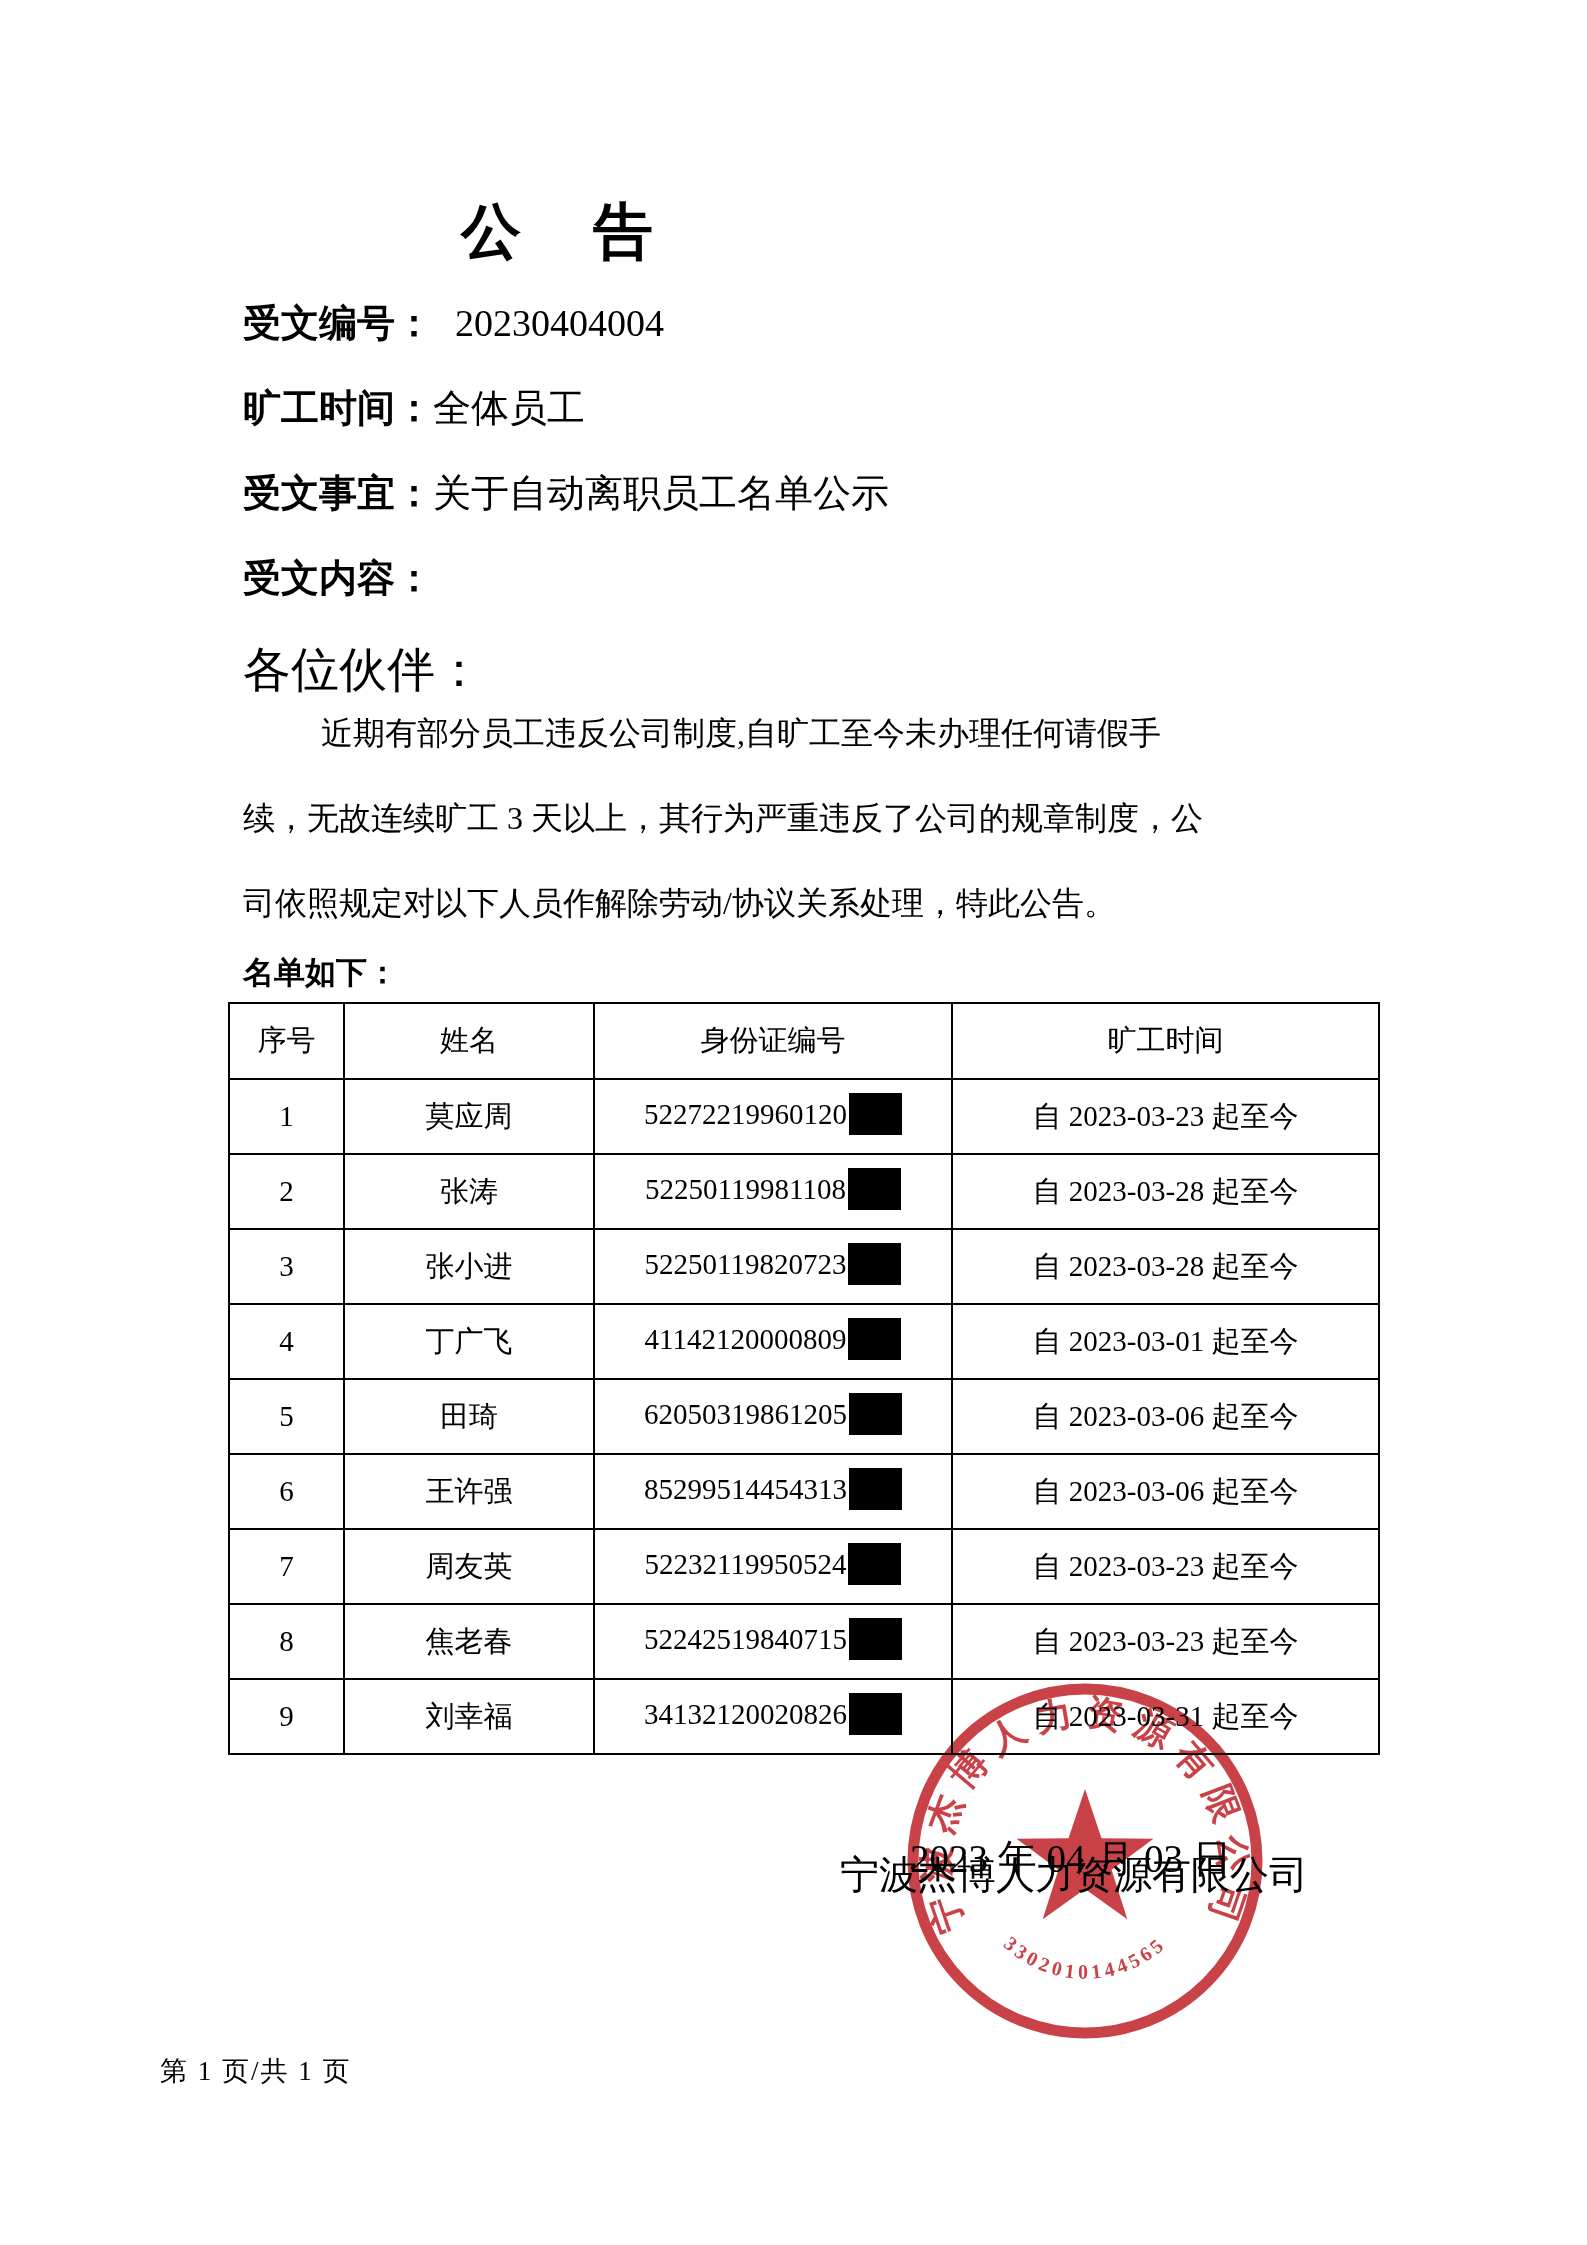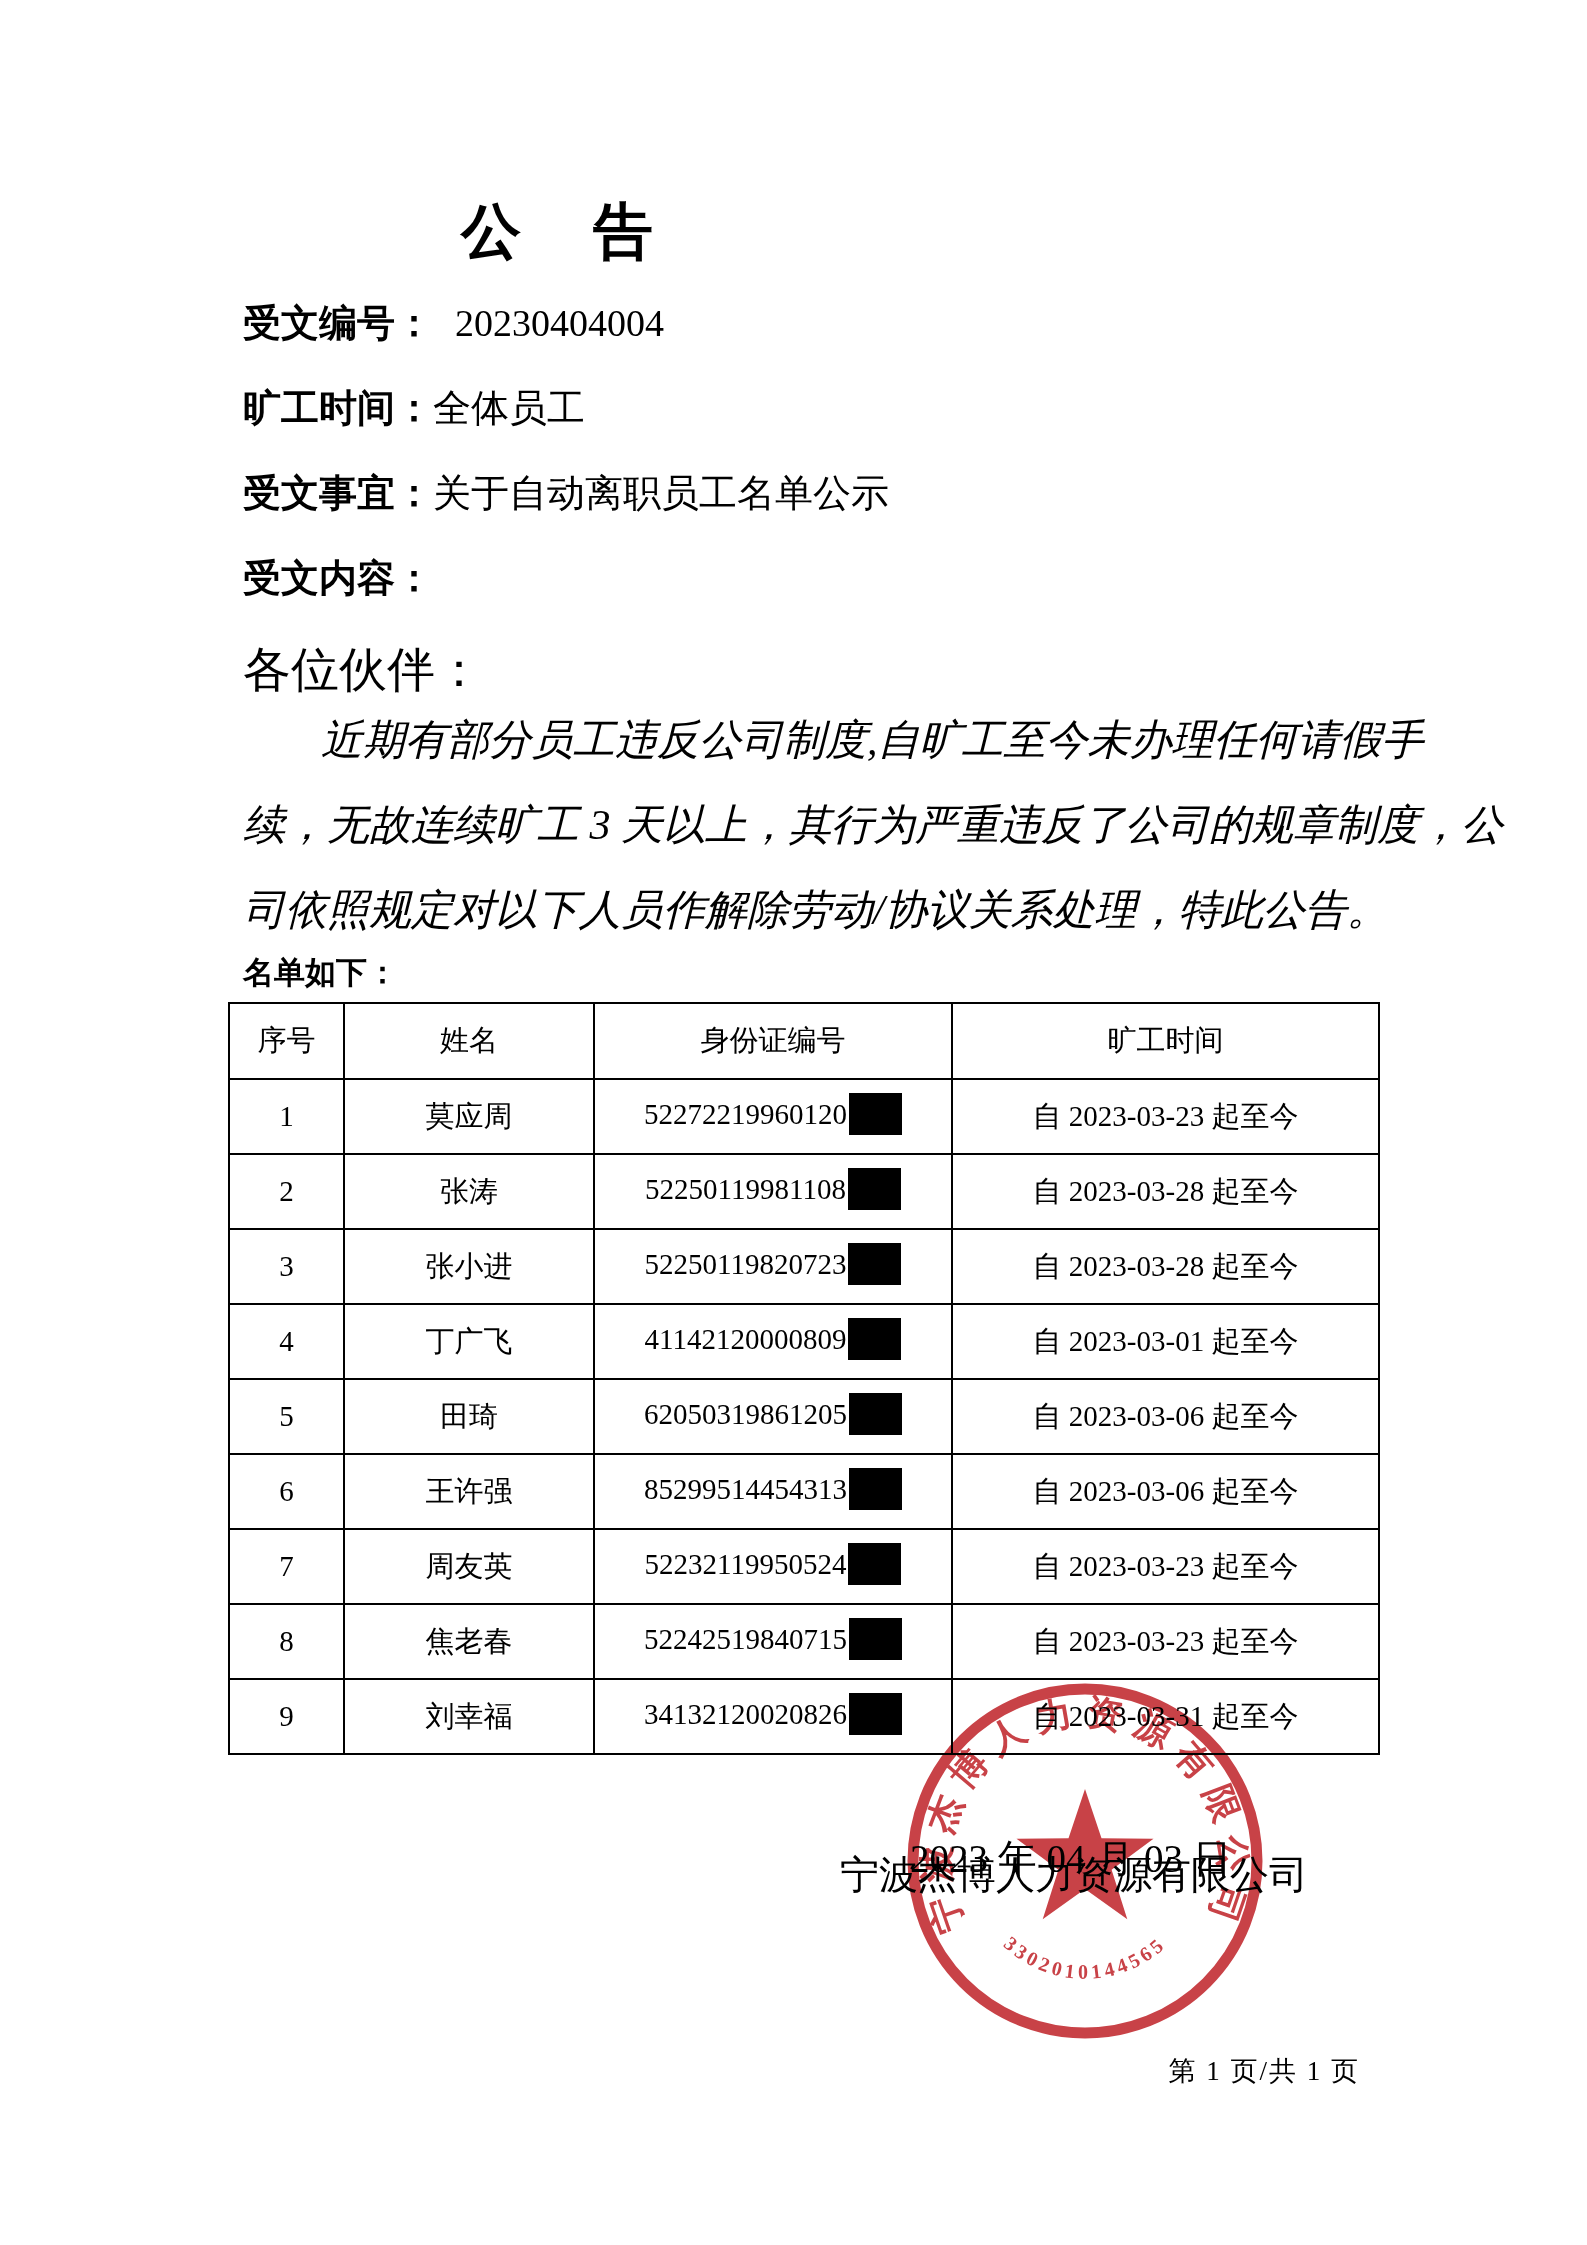--- a/index.html
+++ b/index.html
@@ -11,21 +11,21 @@
   .abs{position:absolute;}
   .doc-title{
     left:0;top:192px;width:1120px;text-align:center;
     font-size:60px;font-weight:bold;letter-spacing:6px;
   }
   .meta-line{left:243px;font-size:38px;white-space:nowrap;}
   .meta-label{font-weight:bold;}
   .meta-value{font-weight:normal;}
   .docno-value{margin-left:22px;}
   .salutation{left:243px;font-size:48px;}
-  .para-line{left:243px;font-size:42px;white-space:nowrap;font-style:italic;}
+  .para-line{left:243px;font-size:32px;white-space:nowrap;}
   .para-indent{padding-left:78px;}
   .list-label{left:243px;top:952px;font-size:31px;font-weight:bold;}
   table.roster{
     position:absolute;left:228px;top:1002px;width:1150px;
     border-collapse:collapse;table-layout:fixed;
     font-size:29px;
   }
   table.roster col.c-no{width:115px;}
   table.roster col.c-name{width:250px;}
   table.roster col.c-id{width:358px;}
@@ -36,21 +36,21 @@
   }
   table.roster thead th{height:74px;}
   table.roster tbody td{height:73px;}
   th.hdr-id{font-weight:bold;}
   .redact{
     display:inline-block;width:53px;height:42px;background:#000;
     vertical-align:middle;margin-left:2px;position:relative;top:-3px;
   }
   .sig-company{left:840px;top:1848px;font-size:39px;white-space:nowrap;}
   .sig-date{left:910px;top:1832px;font-size:39px;white-space:nowrap;}
-  .page-footer{left:160px;top:2053px;width:1200px;text-align:right;font-size:27px;letter-spacing:2px;}
+  .page-footer{left:160px;top:2053px;width:1200px;text-align:left;font-size:27px;letter-spacing:2px;}
   .stamp{
     left:900px;top:1676px;width:370px;height:370px;
     mix-blend-mode:multiply;opacity:0.88;pointer-events:none;
   }
   .stamp svg{width:100%;height:100%;}
 </style>
 </head>
 <body>
 
 <div class="abs doc-title">公　告</div>

